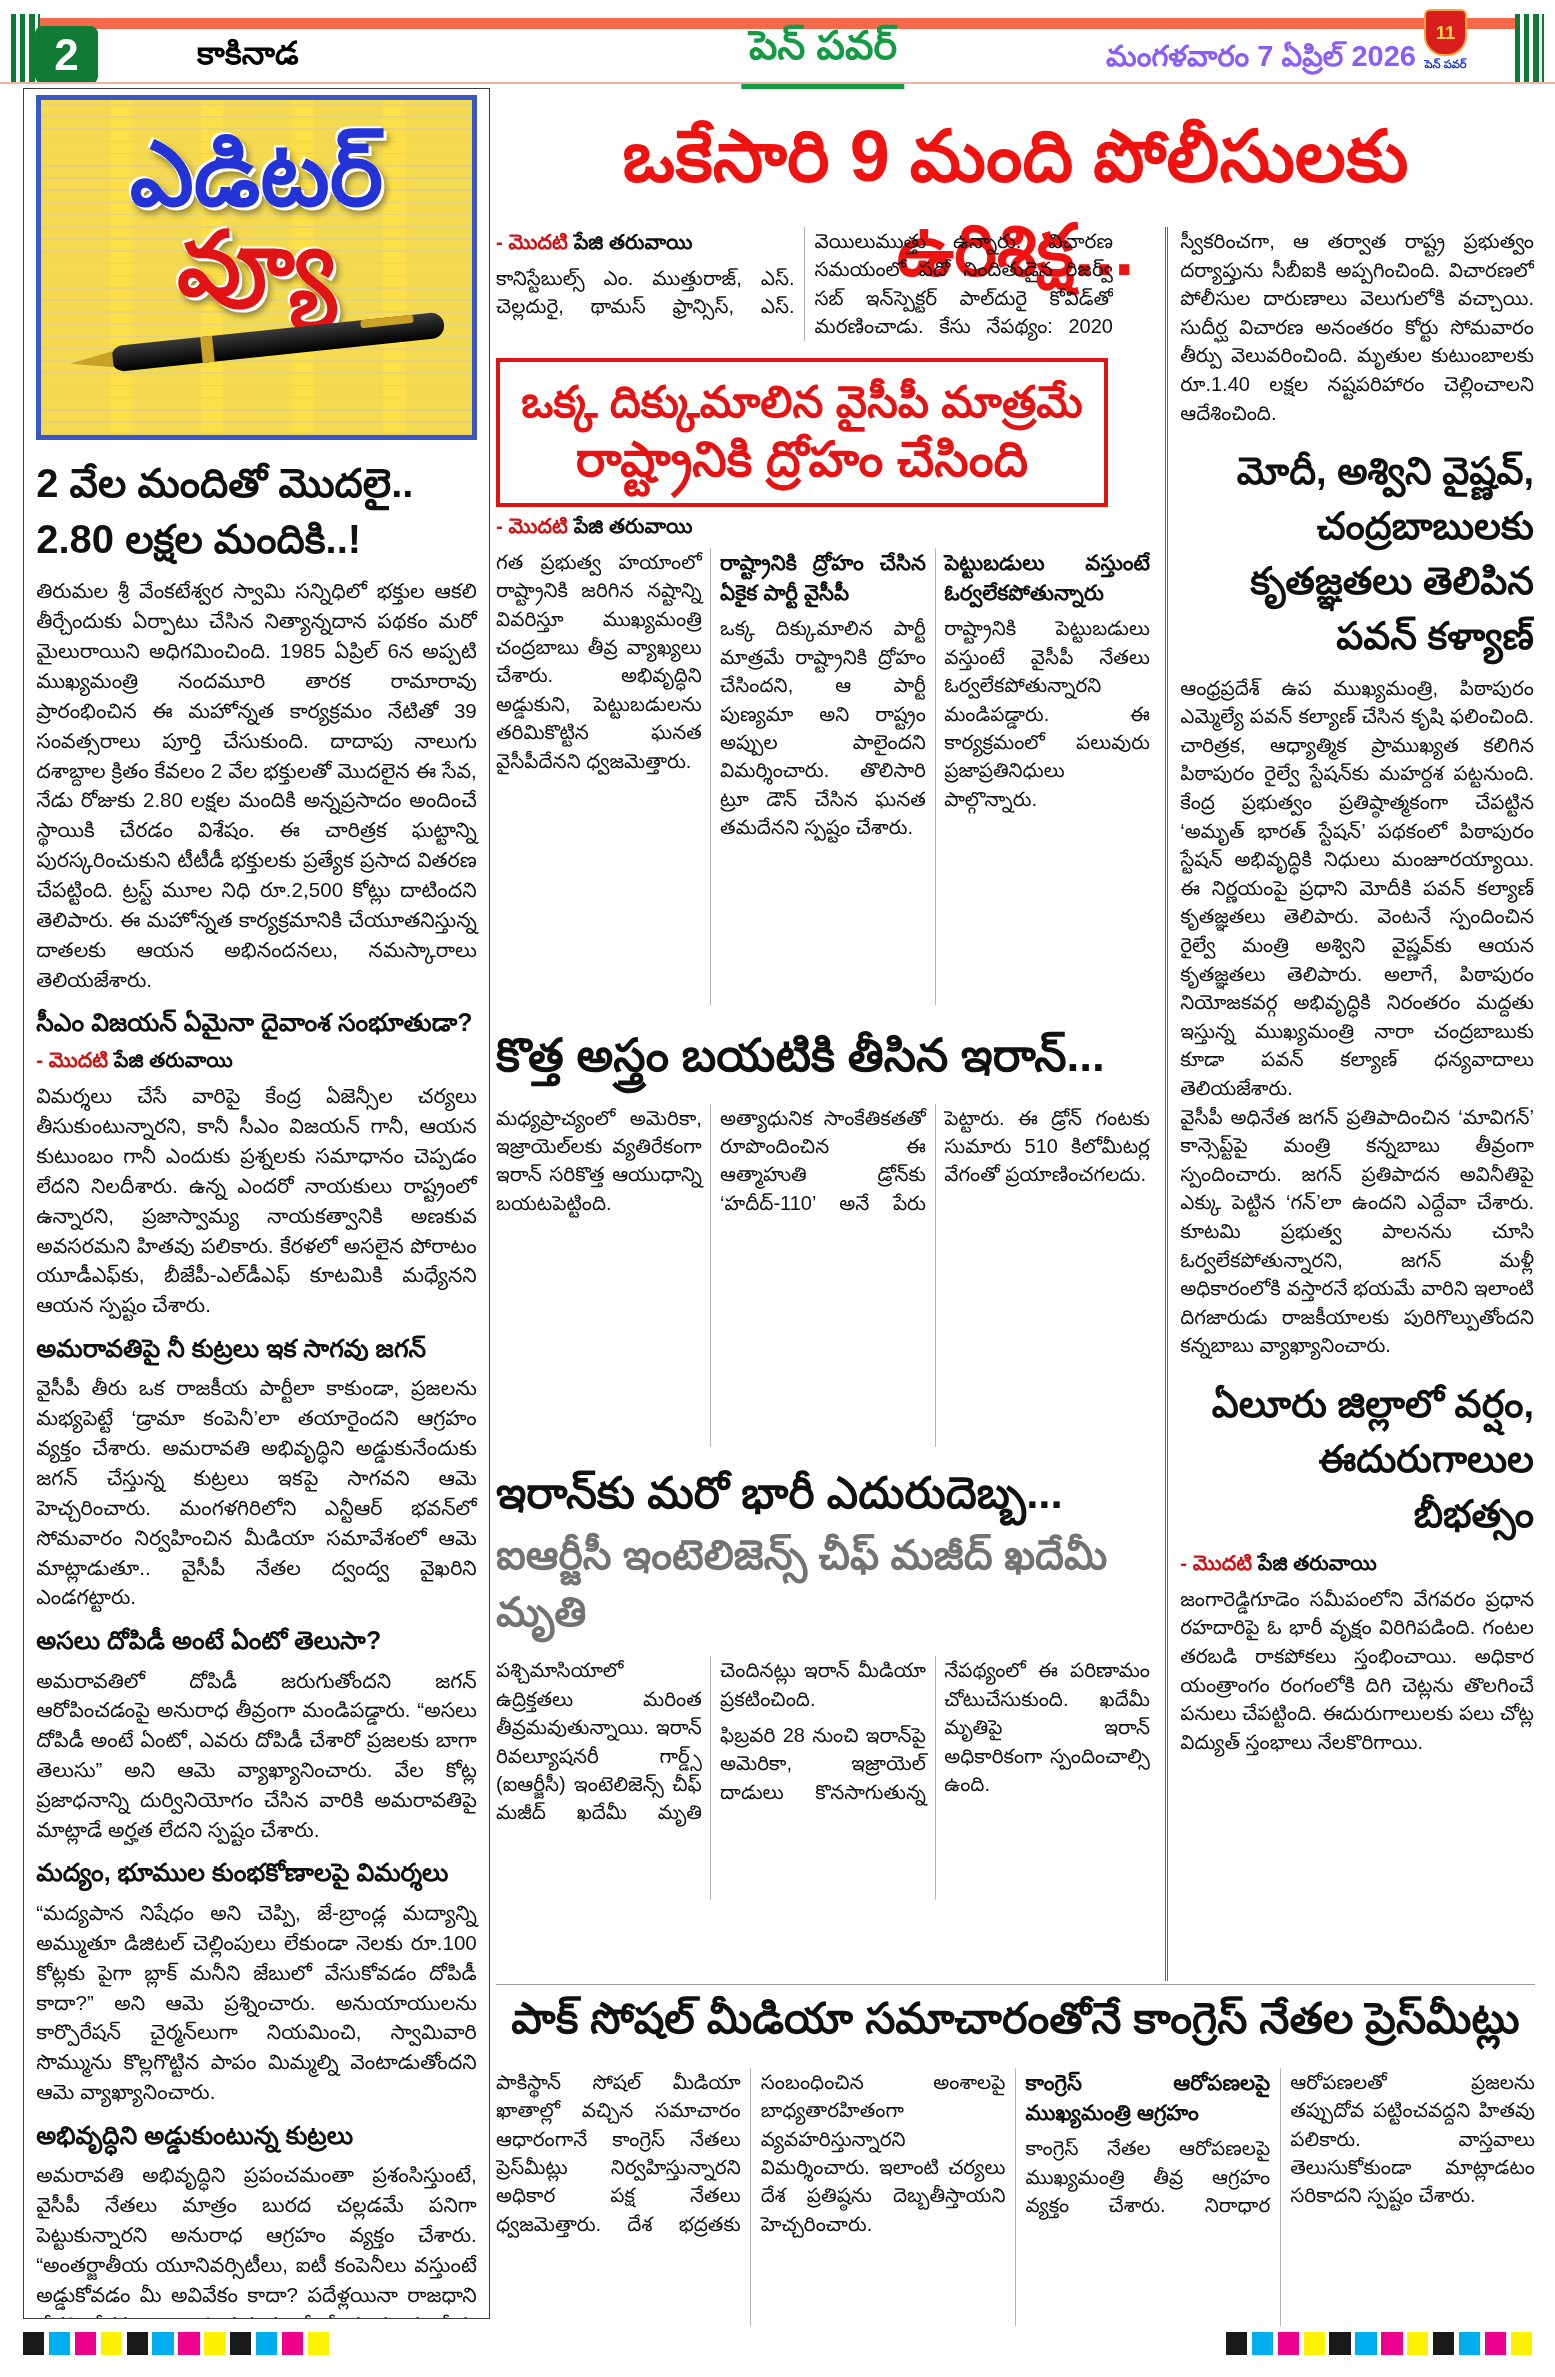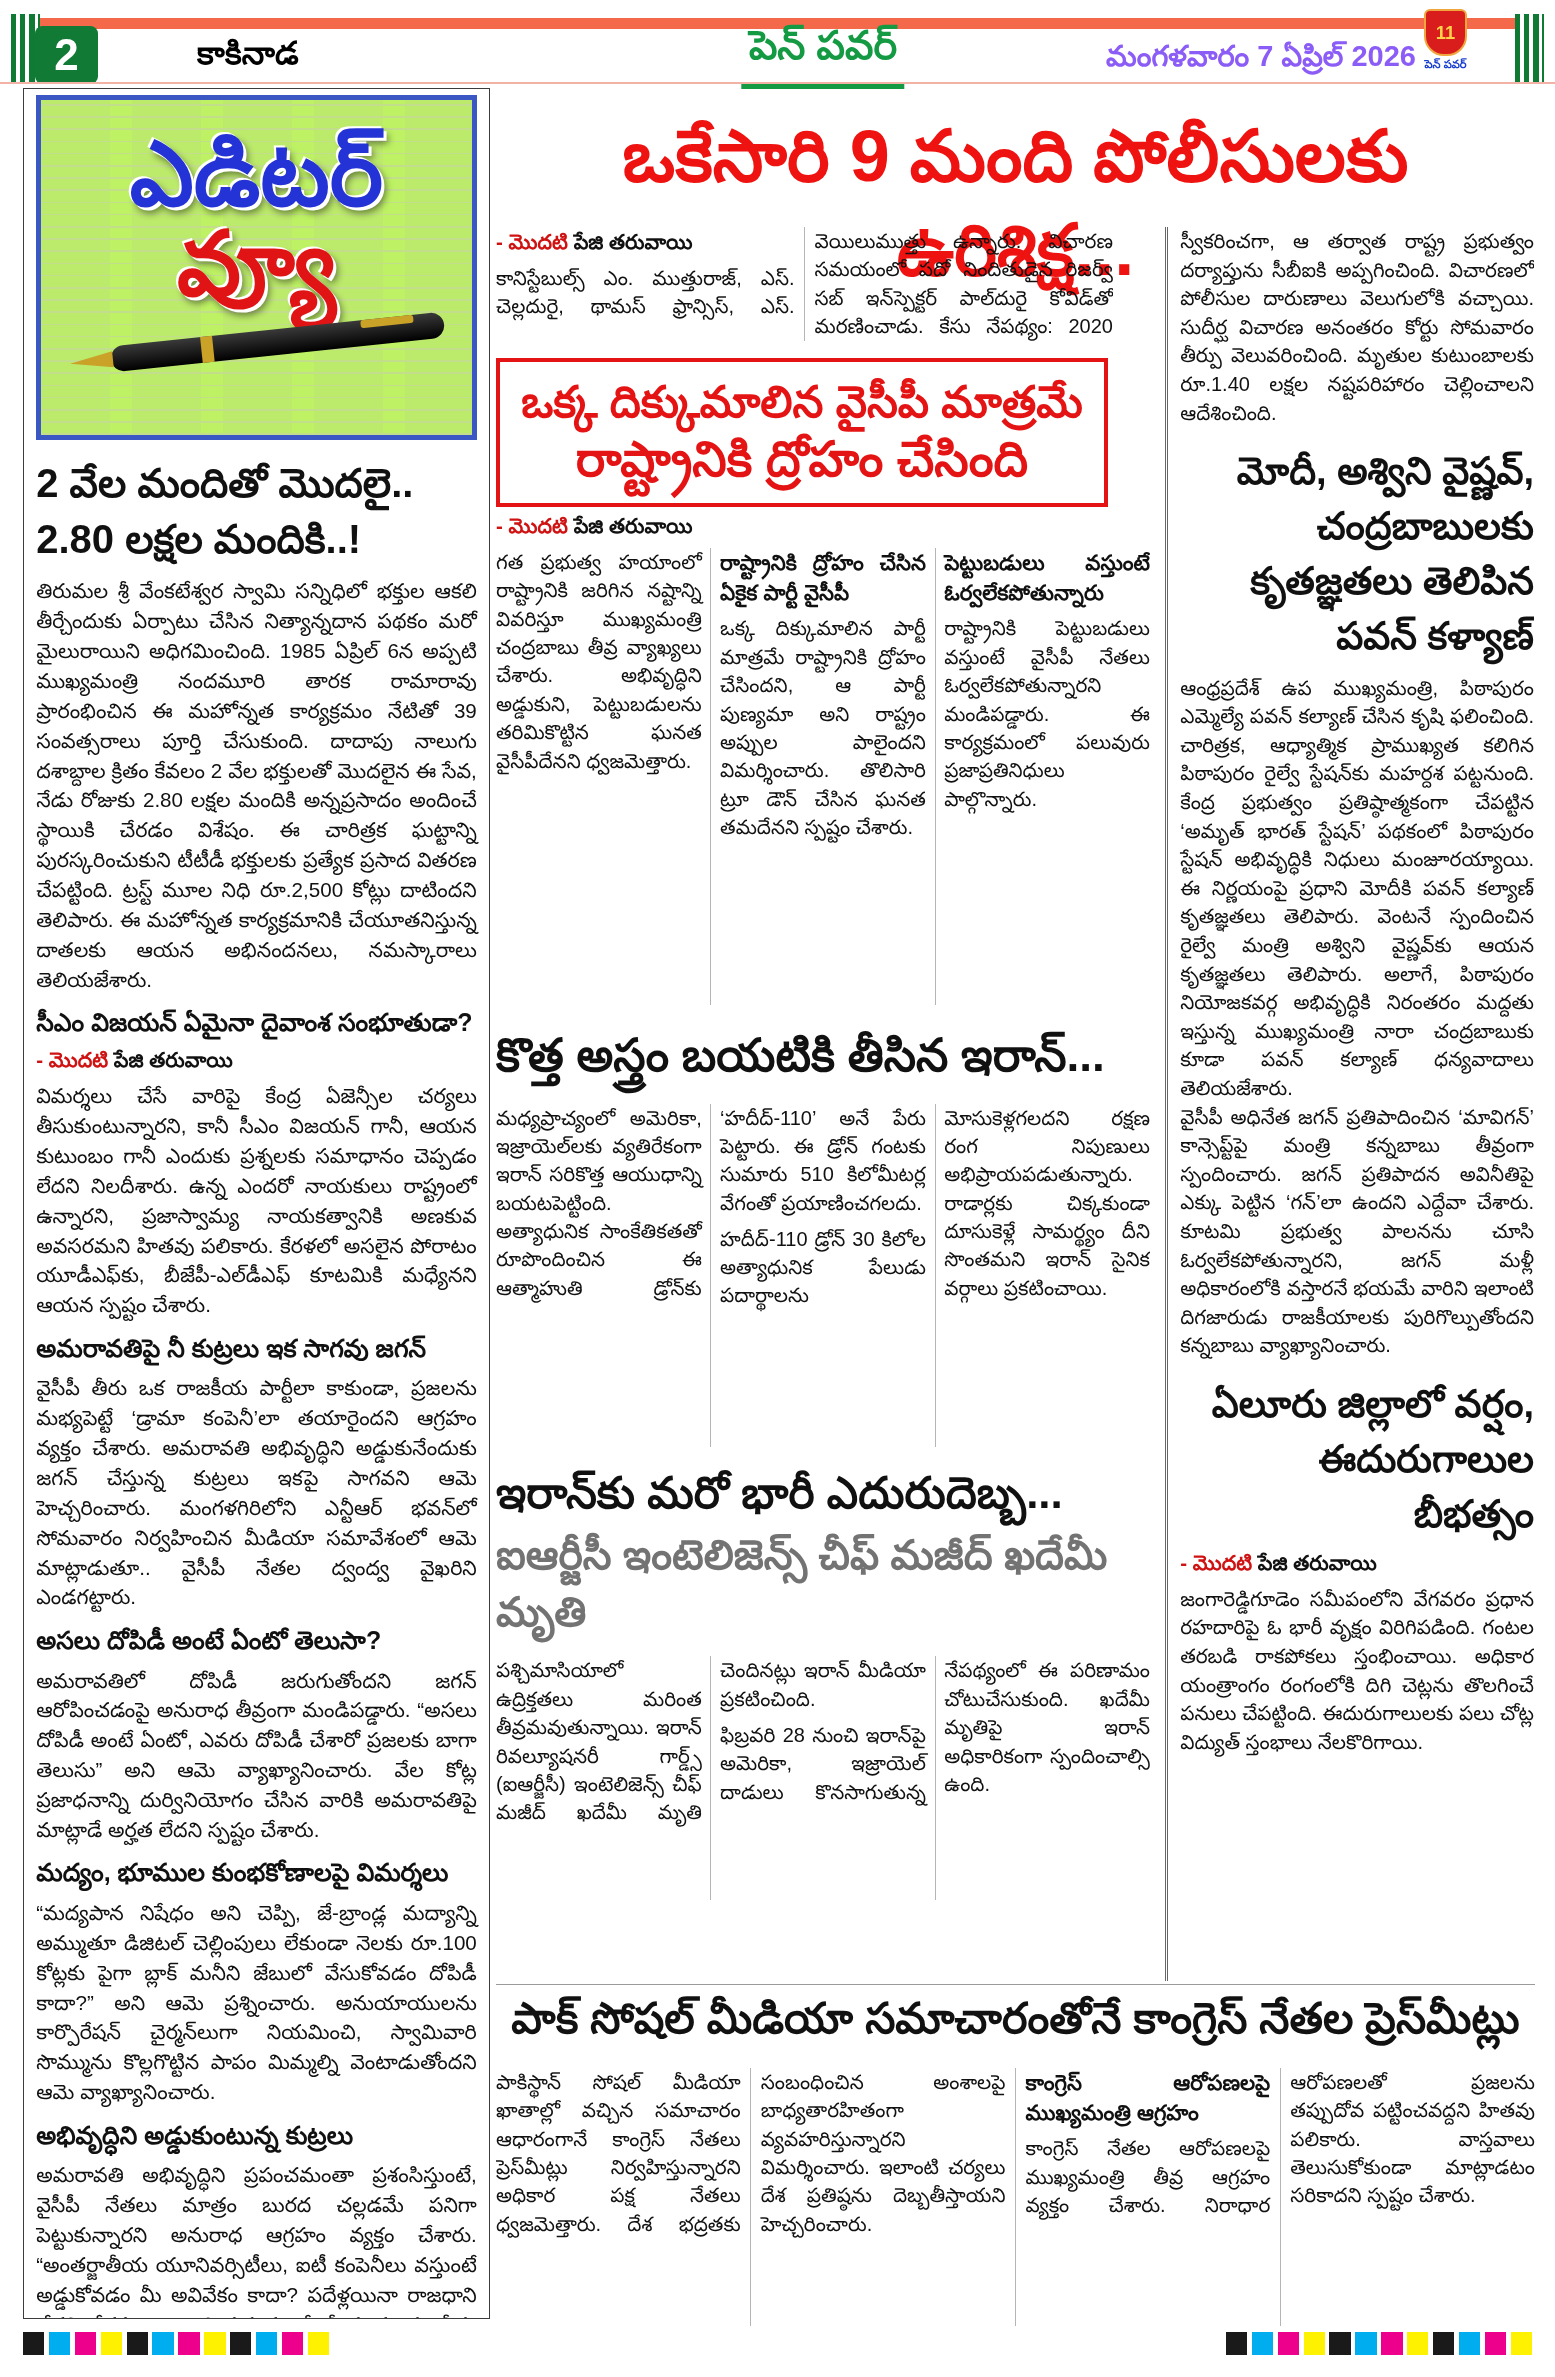--- a/index.html
+++ b/index.html
@@ -23,21 +23,21 @@
   .badge{position:absolute;left:1412px;top:9.1px;width:67px;height:94px;text-align:center;}
   .badge .shield{width:43px;height:47px;margin:0 auto;background:#d91c1c;border-radius:6.1px 6.1px 20px 20px;
     display:flex;align-items:center;justify-content:center;color:#ffd24a;font-weight:bold;font-size:18.3px;
     border:2.3px solid #f0a63c;}
   .badge .bt{color:#1b3fd0;font-weight:bold;font-size:11.4px;margin-top:2.3px;}
   .header-rule{position:absolute;left:0;right:0;top:82px;height:2.3px;background:#f2b3a6;}
 
   
   .leftcol{position:absolute;left:23px;top:88px;width:467px;height:2231px;border:1.5px solid #3c3c3c;
     padding:6.1px 12.2px;overflow:hidden;}
-  .editor-graphic{position:relative;height:345px;border:5.3px solid #3a57c4;background:#bef264;overflow:hidden;}
+  .editor-graphic{position:relative;height:345px;border:5.3px solid #3a57c4;background:#fde047;overflow:hidden;}
   .collage{position:absolute;inset:0;opacity:.45;
     background:
       repeating-linear-gradient(0deg,#c9c4bb 0 1.5px,transparent 1.5px 12.2px),
       repeating-linear-gradient(90deg,rgba(180,175,165,.25) 0 69px,transparent 69px 91px);}
   .ed-title{position:relative;text-align:center;margin-top:29px;font-weight:bold;font-size:90px;line-height:1;}
   .ed-blue{color:#2433d6;text-shadow:3px 3px 0 #ffffff,-2.3px -2.3px 0 #ffffff,4.6px 6.1px 7.6px rgba(0,0,0,.45);}
   .ed-red{color:#e01414;text-shadow:3px 3px 0 #ffffff,-2.3px -2.3px 0 #ffffff,4.6px 6.1px 7.6px rgba(0,0,0,.45);}
   .pen{position:absolute;left:69px;top:229px;width:335px;height:26px;background:linear-gradient(#3a3a3a,#000);
     border-radius:13px;transform:rotate(-6deg);}
   .pen:before{content:"";position:absolute;left:-41px;top:4.6px;border-right:43px solid #c9a227;
@@ -159,21 +159,20 @@
     <p>గత ప్రభుత్వ హయాంలో రాష్ట్రానికి జరిగిన నష్టాన్ని వివరిస్తూ ముఖ్యమంత్రి చంద్రబాబు తీవ్ర వ్యాఖ్యలు చేశారు. అభివృద్ధిని అడ్డుకుని, పెట్టుబడులను తరిమికొట్టిన ఘనత వైసీపీదేనని ధ్వజమెత్తారు.</p>
     <h4 class="inline-sub">రాష్ట్రానికి ద్రోహం చేసిన ఏకైక పార్టీ వైసీపీ</h4>
     <p>ఒక్క దిక్కుమాలిన పార్టీ మాత్రమే రాష్ట్రానికి ద్రోహం చేసిందని, ఆ పార్టీ పుణ్యమా అని రాష్ట్రం అప్పుల పాలైందని విమర్శించారు. తొలిసారి ట్రూ డౌన్ చేసిన ఘనత తమదేనని స్పష్టం చేశారు.</p>
     <h4 class="inline-sub">పెట్టుబడులు వస్తుంటే ఓర్వలేకపోతున్నారు</h4>
     <p>రాష్ట్రానికి పెట్టుబడులు వస్తుంటే వైసీపీ నేతలు ఓర్వలేకపోతున్నారని మండిపడ్డారు. ఈ కార్యక్రమంలో పలువురు ప్రజాప్రతినిధులు పాల్గొన్నారు.</p>
   </div>
 
   <h2 class="section-head">కొత్త అస్త్రం బయటికి తీసిన ఇరాన్...</h2>
   <div class="body-text cols3 h-iran">
     <p>మధ్యప్రాచ్యంలో అమెరికా, ఇజ్రాయెల్‌లకు వ్యతిరేకంగా ఇరాన్ సరికొత్త ఆయుధాన్ని బయటపెట్టింది. అత్యాధునిక సాంకేతికతతో రూపొందించిన ఈ ఆత్మాహుతి డ్రోన్‌కు ‘హదీద్-110’ అనే పేరు పెట్టారు. ఈ డ్రోన్ గంటకు సుమారు 510 కిలోమీటర్ల వేగంతో ప్రయాణించగలదు.</p>
-    <p>హదీద్-110 డ్రోన్ 30 కిలోల అత్యాధునిక పేలుడు పదార్థాలను మోసుకెళ్లగలదని రక్షణ రంగ నిపుణులు అభిప్రాయపడుతున్నారు. రాడార్లకు చిక్కకుండా దూసుకెళ్లే సామర్థ్యం దీని సొంతమని ఇరాన్ సైనిక వర్గాలు ప్రకటించాయి.</p>
   </div>
 
   <h2 class="iran2-head">ఇరాన్‌కు మరో భారీ ఎదురుదెబ్బ...</h2>
   <h3 class="iran2-sub">ఐఆర్జీసీ ఇంటెలిజెన్స్ చీఫ్ మజీద్ ఖదేమీ మృతి</h3>
   <div class="body-text cols3 h-irgc">
     <p>పశ్చిమాసియాలో ఉద్రిక్తతలు మరింత తీవ్రమవుతున్నాయి. ఇరాన్ రివల్యూషనరీ గార్డ్స్ (ఐఆర్జీసీ) ఇంటెలిజెన్స్ చీఫ్ మజీద్ ఖదేమీ మృతి చెందినట్లు ఇరాన్ మీడియా ప్రకటించింది.</p>
     <p>ఫిబ్రవరి 28 నుంచి ఇరాన్‌పై అమెరికా, ఇజ్రాయెల్ దాడులు కొనసాగుతున్న నేపథ్యంలో ఈ పరిణామం చోటుచేసుకుంది. ఖదేమీ మృతిపై ఇరాన్ అధికారికంగా స్పందించాల్సి ఉంది.</p>
   </div>
 </div>
 

